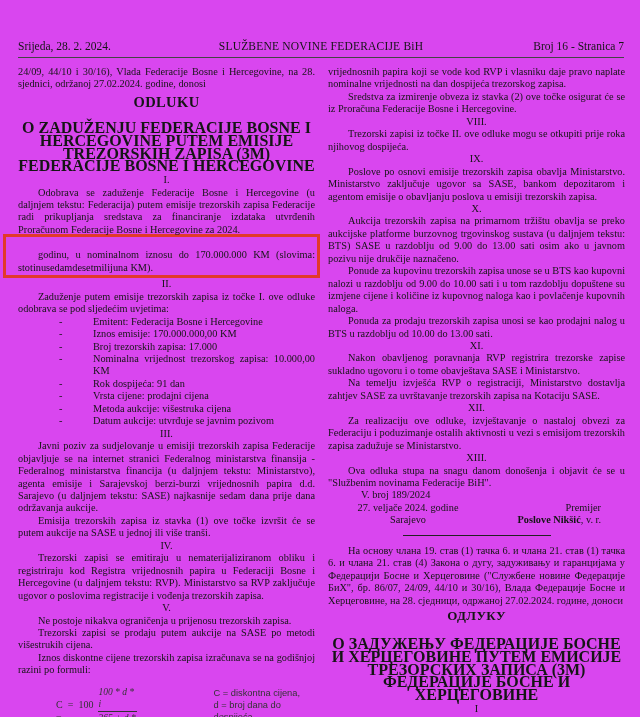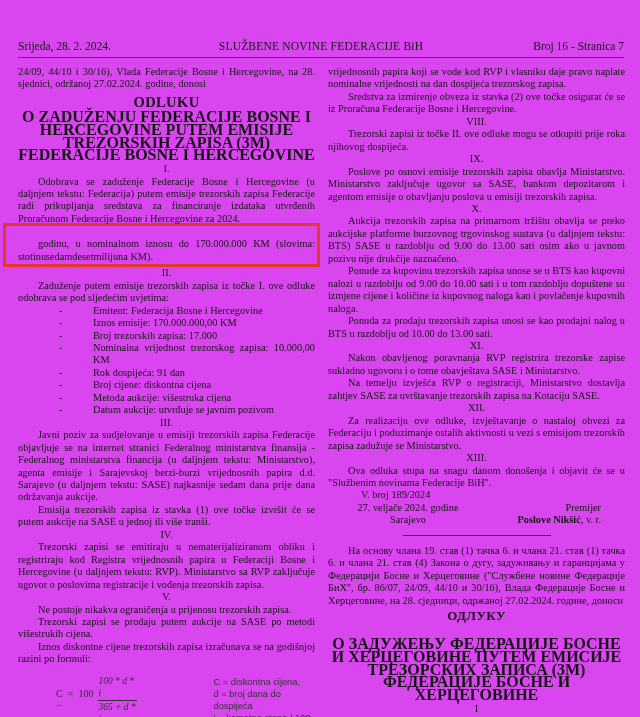--- a/index.html
+++ b/index.html
@@ -19,21 +19,21 @@
   .header .hpage{flex:0 0 170px;text-align:right;}
   
   .columns{
     position:absolute;top:66px;left:18px;width:607px;
     display:flex;gap:13px;
   }
   .col{width:297px;font-size:10.3px;line-height:12.45px;text-align:justify;}
   .col p{margin:0;text-indent:20px;}
   .col p.noindent{text-indent:0;}
   .sec{ text-align:center;text-indent:0;margin:0;}
-  .h-odluku{font-size:14.5px;font-weight:bold;text-align:center;margin:3px 0 1px;line-height:16px;letter-spacing:0.4px;}
+  .h-odluku{font-size:14.5px;font-weight:bold;text-align:center;margin:3px 0 12px;line-height:16px;letter-spacing:0.4px;}
   .h-sub{font-size:16px;font-weight:bold;text-align:center;line-height:12.8px;margin:0 0 1px;}
   
   .redbox{
     display:block;border:3px solid #e2392b;
     margin:-2px -5px 0 -15px;
     padding:12px 2px 1px 12px;
     text-align:justify;
   }
   
   .bullet{display:flex;text-indent:0;}
@@ -93,21 +93,21 @@
       <div class="bullet">
           <span class="dash">-</span>
           <span class="btxt">Nominalna vrijednost trezorskog zapisa: 10.000,00 KM</span>
         </div>
       <div class="bullet">
           <span class="dash">-</span>
           <span class="btxt">Rok dospijeća: 91 dan</span>
         </div>
       <div class="bullet">
           <span class="dash">-</span>
-          <span class="btxt">Broj cijene: diskontna cijena</span>
+          <span class="btxt">Vrsta cijene: prodajni cijena</span>
         </div>
       <div class="bullet">
           <span class="dash">-</span>
           <span class="btxt">Metoda aukcije: višestruka cijena</span>
         </div>
       <div class="bullet">
           <span class="dash">-</span>
           <span class="btxt">Datum aukcije: utvrđuje se javnim pozivom</span>
         </div>
 

